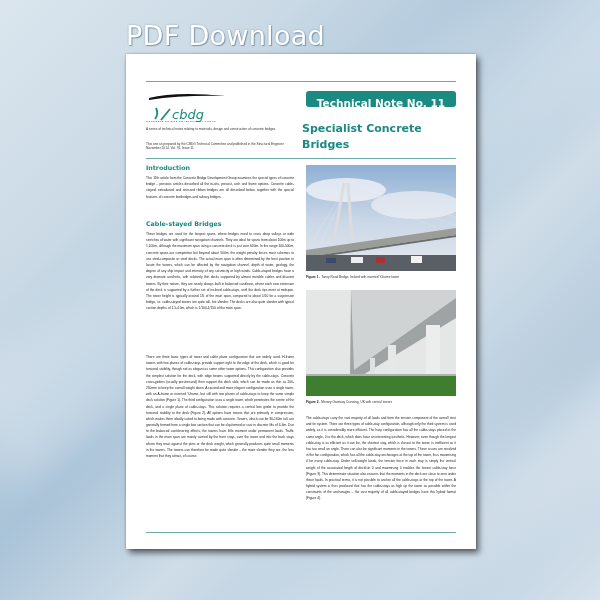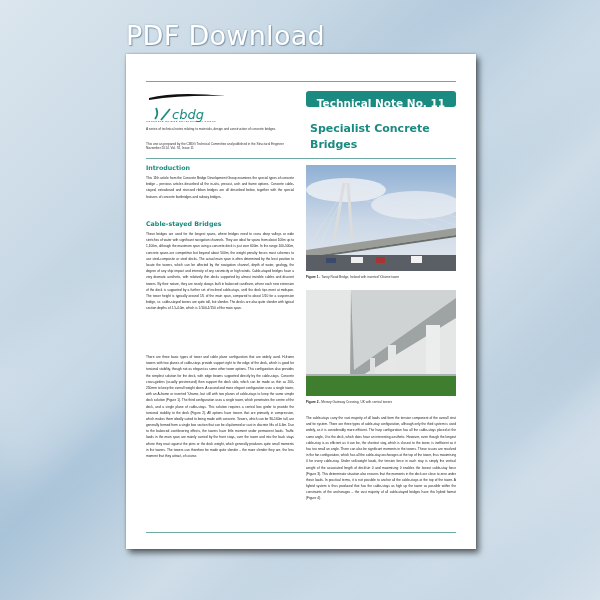--- a/index.html
+++ b/index.html
@@ -21,21 +21,21 @@
   }
   .rule { position:absolute; height:1px; background:#6fa9a5; }
   .logo { position:absolute; left:20px; top:38px; width:80px; height:30px; }
   .logo-sub { position:absolute; left:20px; top:66px; font-size:2.5px; letter-spacing:0.5px; color:#444; }
   .small { position:absolute; font-size:3.2px; line-height:4.3px; color:#333; width:140px; }
   .badge {
     position:absolute; left:180px; top:37px; width:150px; height:16px; background:#1b8a80; border-radius:3px;
     color:#fff; font-size:10.5px; font-weight:bold; text-align:center; line-height:24px;
     font-family: "DejaVu Sans", sans-serif;
   }
-  .doc-title { position:absolute; left:184px; top:67px; width:150px; font-size:11px; font-weight:bold; color:#1b8a80; line-height:16px; font-family:"DejaVu Sans", sans-serif; }
+  .doc-title { position:absolute; left:176px; top:67px; width:150px; font-size:11px; font-weight:bold; color:#1b8a80; line-height:16px; font-family:"DejaVu Sans", sans-serif; }
   .h2 { position:absolute; font-size:6.3px; font-weight:bold; color:#1b8a80; font-family:"DejaVu Sans", sans-serif; }
   .body { position:absolute; font-size:3.25px; line-height:6.18px; color:#222; text-align:justify; }
   .fig { position:absolute; left:180px; width:150px; overflow:hidden; }
   .cap { position:absolute; left:180px; font-size:3.2px; color:#333; }
   .cap b { color:#222; }
 </style>
 </head>
 <body>
 
 <div class="streak1"></div>

